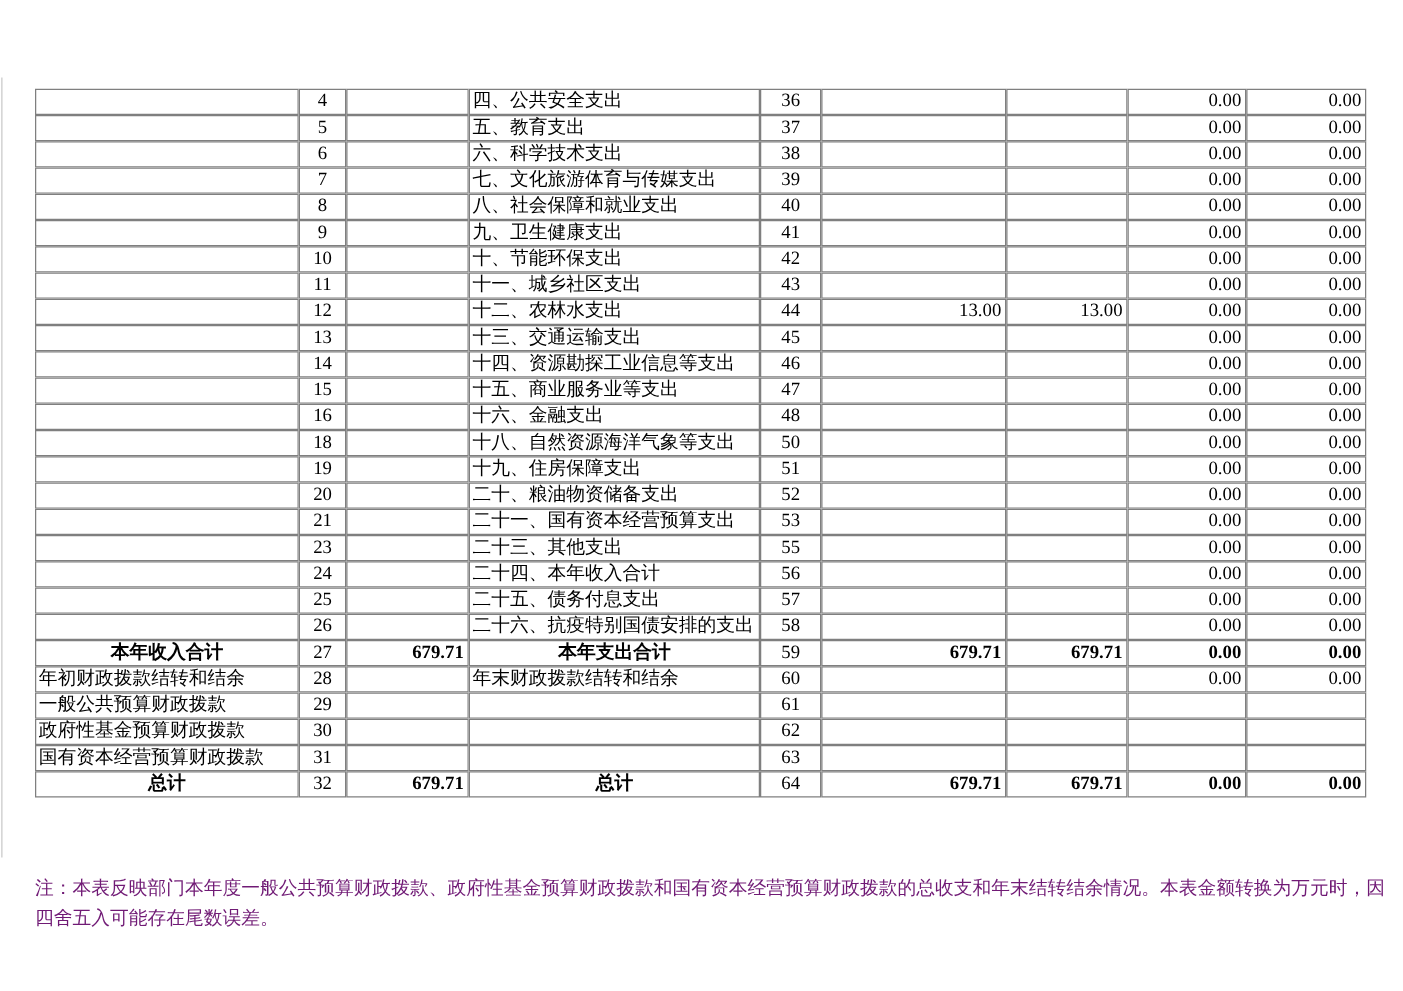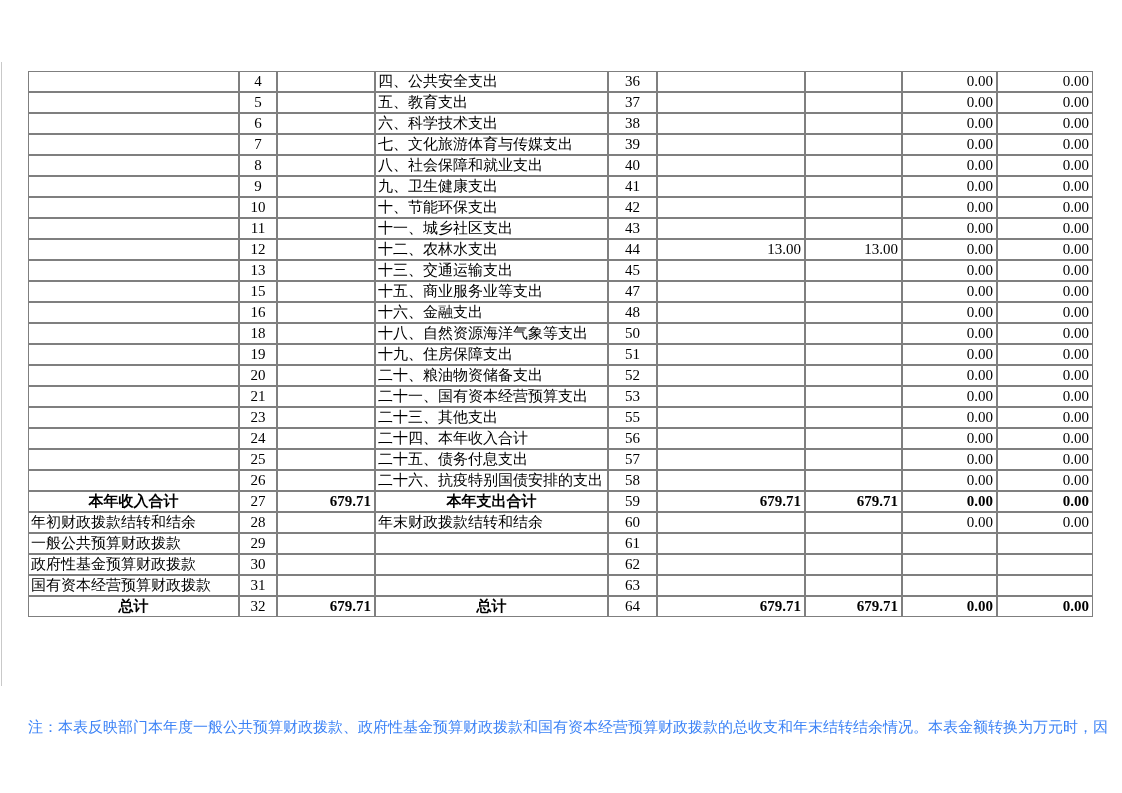--- a/index.html
+++ b/index.html
@@ -42,25 +42,26 @@
     background: #ffffff;
   }
   #budget-table td.lab { text-align: left; padding: 0 2px; }
   #budget-table td.lab.tot { text-align: center; font-weight: bold; }
   #budget-table td.num { text-align: center; }
   #budget-table td.val { text-align: right; }
   #budget-table td.val.tot { font-weight: bold; }
   #table-note {
     position: absolute;
     left: 28px;
-    top: 715px;
+    top: 700px;
     width: 1080px;
     font-size: 15px;
     line-height: 24px;
-    color: #3b82f6;
+    color: #701a75;
+    font-family: Liberation Mono, monospace;
   }
   #table-note div { white-space: nowrap; }
 </style>
 </head>
 <body>
 
 <div id="page">
   <div id="left-crop-line"></div>
 
   <table id="budget-table">
@@ -181,20 +182,31 @@
           <td class="val"></td>
           <td class="lab">十三、交通运输支出</td>
           <td class="num">45</td>
           <td class="val"></td>
           <td class="val"></td>
           <td class="val">0.00</td>
           <td class="val">0.00</td>
         </tr>
         <tr>
           <td class="lab"></td>
+          <td class="num">14</td>
+          <td class="val"></td>
+          <td class="lab">十四、资源勘探工业信息等支出</td>
+          <td class="num">46</td>
+          <td class="val"></td>
+          <td class="val"></td>
+          <td class="val">0.00</td>
+          <td class="val">0.00</td>
+        </tr>
+        <tr>
+          <td class="lab"></td>
           <td class="num">15</td>
           <td class="val"></td>
           <td class="lab">十五、商业服务业等支出</td>
           <td class="num">47</td>
           <td class="val"></td>
           <td class="val"></td>
           <td class="val">0.00</td>
           <td class="val">0.00</td>
         </tr>
         <tr>
@@ -360,14 +372,15 @@
           <td class="val tot">679.71</td>
           <td class="val tot">679.71</td>
           <td class="val tot">0.00</td>
           <td class="val tot">0.00</td>
         </tr>
       </tbody>
   </table>
 
   <div id="table-note">
     <div>注：本表反映部门本年度一般公共预算财政拨款、政府性基金预算财政拨款和国有资本经营预算财政拨款的总收支和年末结转结余情况。本表金额转换为万元时，因</div>
+    <div>四舍五入可能存在尾数误差。</div>
   </div>
 </div>
 
 </body></html>

